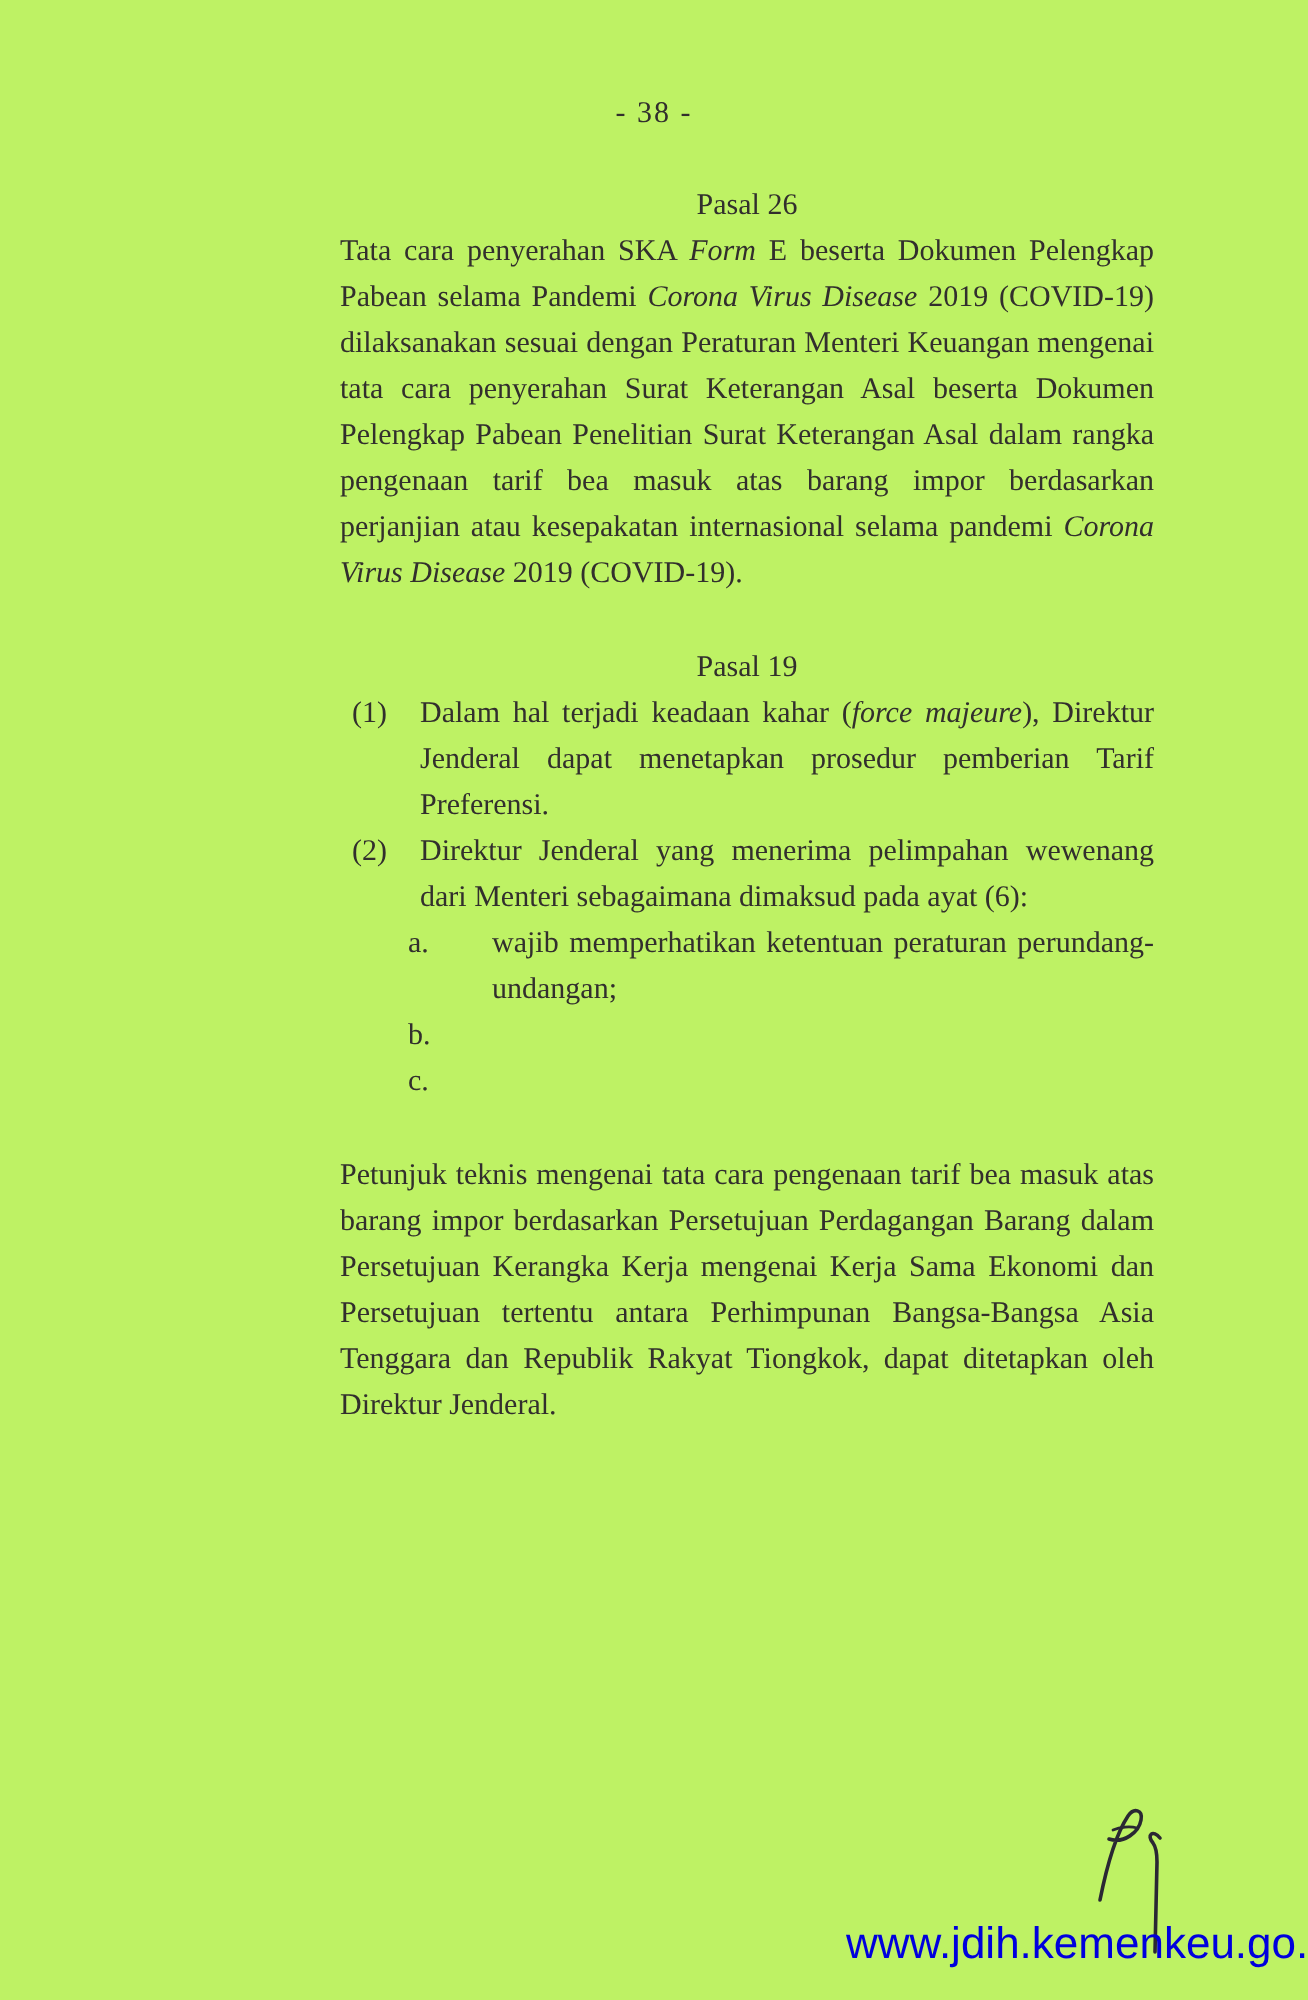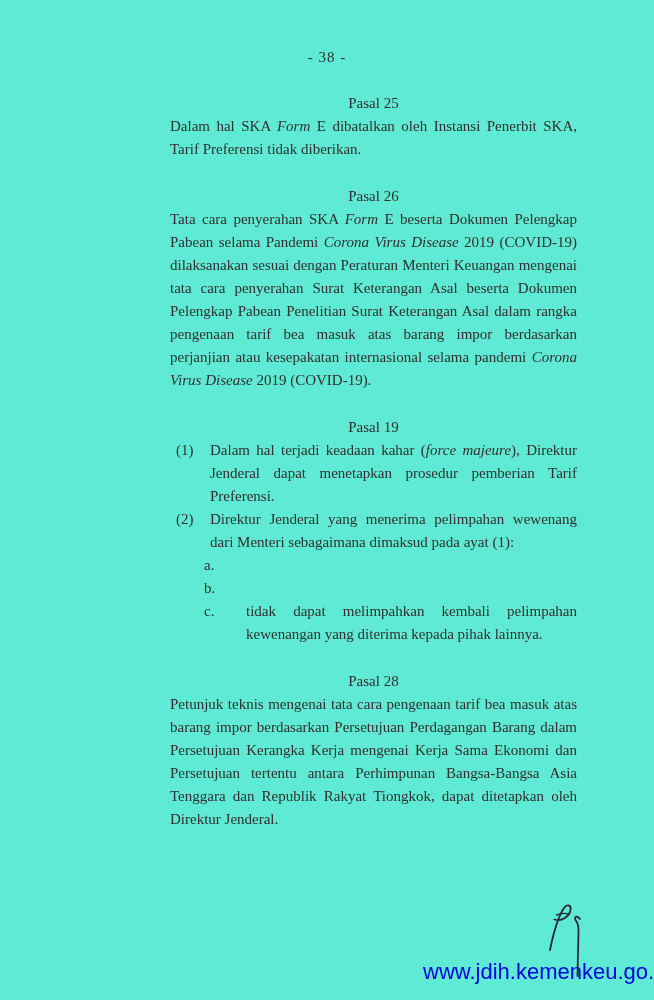--- a/index.html
+++ b/index.html
@@ -4,21 +4,21 @@
 <style>
   html, body {
     margin: 0;
     padding: 0;
     background: #ffffff;
   }
   .doc {
     position: relative;
     width: 654px;
     height: 1000px;
-    background: #5eead4;
+    background: #bef264;
     overflow: hidden;
     font-family: "Liberation Serif", serif;
     font-size: 15px;
     line-height: 23px;
     color: #322f2d;
   }
   .page-number {
     position: absolute;
     top: 46px;
     left: 0;
@@ -82,50 +82,45 @@
 </style>
 </head>
 <body>
 
 <div class="doc" style="color: rgb(50, 47, 45);">
 
   <div class="page-number">- 38 -</div>
 
   <div class="text-block" id="doc-body">
       <div class="section">
-        <div class="heading">Pasal 25</div>
-        <div class="para"><span>Dalam hal SKA </span><span class="run-i">Form</span><span> E dibatalkan oleh Instansi Penerbit SKA, Tarif Preferensi tidak diberikan.</span></div>
-      </div>
-      <div class="section">
         <div class="heading">Pasal 26</div>
         <div class="para"><span>Tata cara penyerahan SKA </span><span class="run-i">Form</span><span> E beserta Dokumen Pelengkap Pabean selama Pandemi </span><span class="run-i">Corona Virus Disease</span><span> 2019 (COVID-19) dilaksanakan sesuai dengan Peraturan Menteri Keuangan mengenai tata cara penyerahan Surat Keterangan Asal beserta Dokumen Pelengkap Pabean Penelitian Surat Keterangan Asal dalam rangka pengenaan tarif bea masuk atas barang impor berdasarkan perjanjian atau kesepakatan internasional selama pandemi </span><span class="run-i">Corona Virus Disease</span><span> 2019 (COVID-19).</span></div>
       </div>
       <div class="section">
         <div class="heading">Pasal 19</div>
         <div class="li-row">
           <div class="li-num">(1)</div>
           <div class="li-body"><span>Dalam hal terjadi keadaan kahar (</span><span class="run-i">force majeure</span><span>), Direktur Jenderal dapat menetapkan prosedur pemberian Tarif Preferensi.</span></div>
         </div>
         <div class="li-row">
           <div class="li-num">(2)</div>
-          <div class="li-body"><span>Direktur Jenderal yang menerima pelimpahan wewenang dari Menteri sebagaimana dimaksud pada ayat (1):</span></div>
+          <div class="li-body"><span>Direktur Jenderal yang menerima pelimpahan wewenang dari Menteri sebagaimana dimaksud pada ayat (6):</span></div>
         </div>
         <div class="li-row sub">
           <div class="li-num">a.</div>
+          <div class="li-body"><span>wajib memperhatikan ketentuan peraturan perundang-undangan;</span></div>
         </div>
         <div class="li-row sub">
           <div class="li-num">b.</div>
         </div>
         <div class="li-row sub">
           <div class="li-num">c.</div>
-          <div class="li-body"><span>tidak dapat melimpahkan kembali pelimpahan kewenangan yang diterima kepada pihak lainnya.</span></div>
         </div>
       </div>
       <div class="section">
-        <div class="heading">Pasal 28</div>
         <div class="para"><span>Petunjuk teknis mengenai tata cara pengenaan tarif bea masuk atas barang impor berdasarkan Persetujuan Perdagangan Barang dalam Persetujuan Kerangka Kerja mengenai Kerja Sama Ekonomi dan Persetujuan tertentu antara Perhimpunan Bangsa-Bangsa Asia Tenggara dan Republik Rakyat Tiongkok, dapat ditetapkan oleh Direktur Jenderal.</span></div>
       </div>
     </div>
 
   <svg class="signature" viewBox="0 0 52 78" fill="none" xmlns="http://www.w3.org/2000/svg">
     <path d="M7 48 C10 33 15 15 21 6 C24 1.5 28.5 3 27.5 8 C26.5 14 19 20 11.5 17.5" stroke="#2a2833" stroke-width="1.8" stroke-linecap="round"></path>
     <path d="M13.5 13 C17 11.5 22 11 25.5 12" stroke="#2a2833" stroke-width="1.4" stroke-linecap="round"></path>
     <path d="M37 17 C33.5 12.5 30 15.5 33.5 19.5 C35 21.5 35.5 25 35.5 29 L34.5 74" stroke="#2a2833" stroke-width="1.8" stroke-linecap="round"></path>
   </svg>
 

